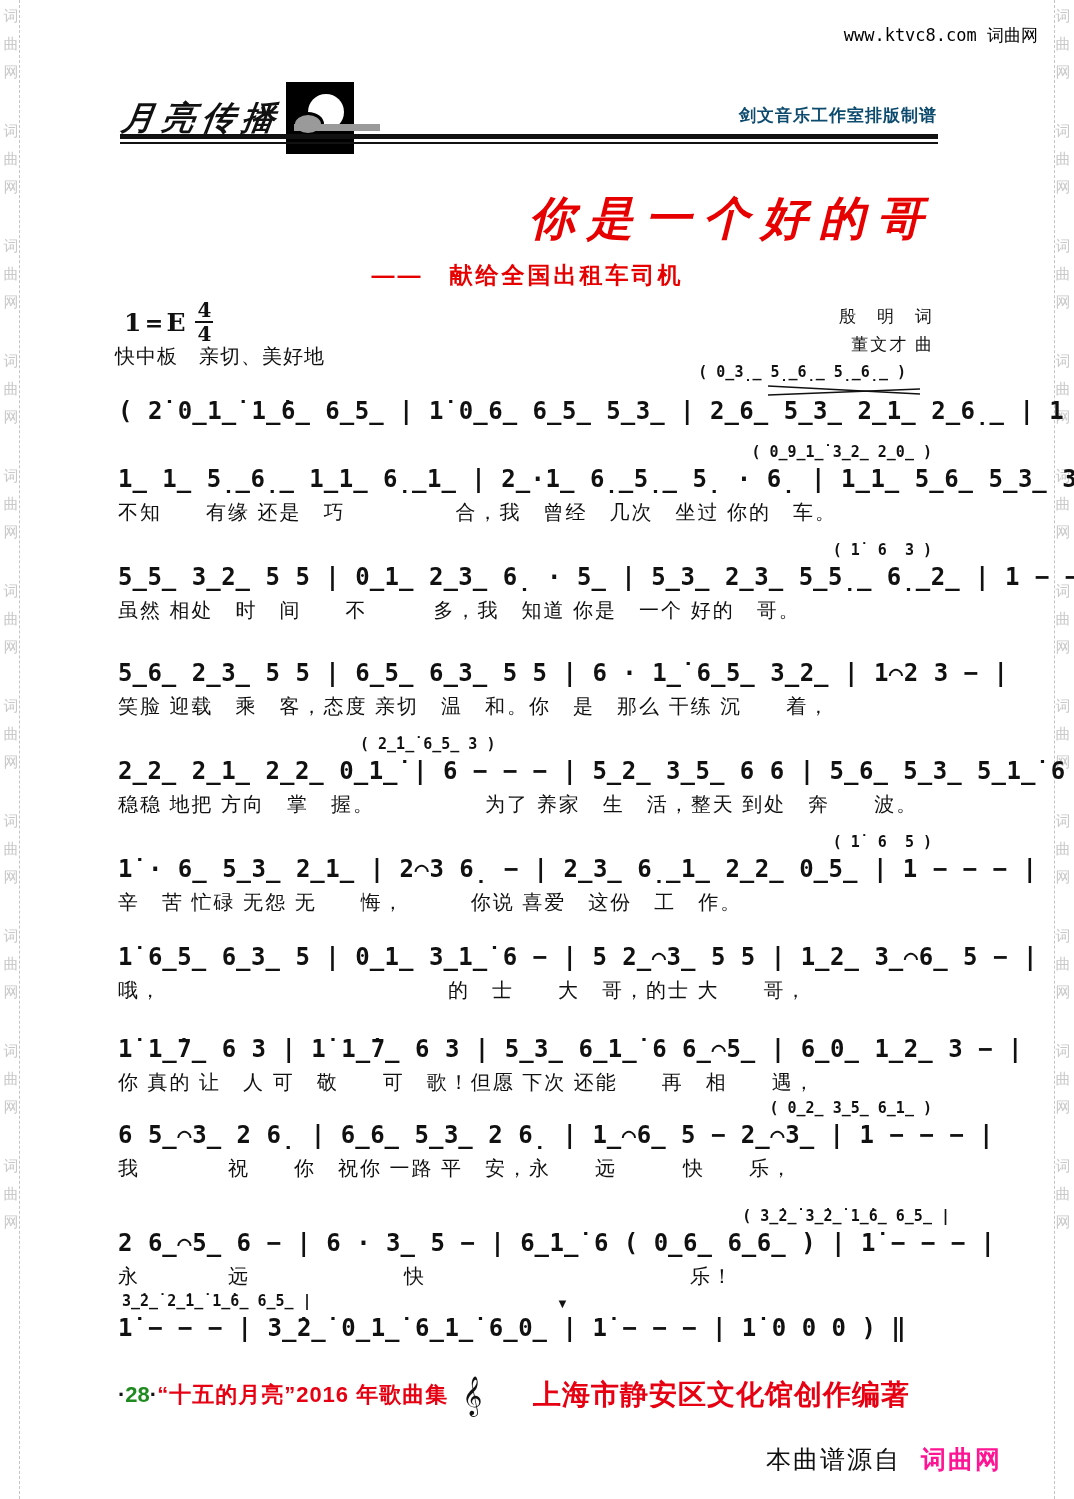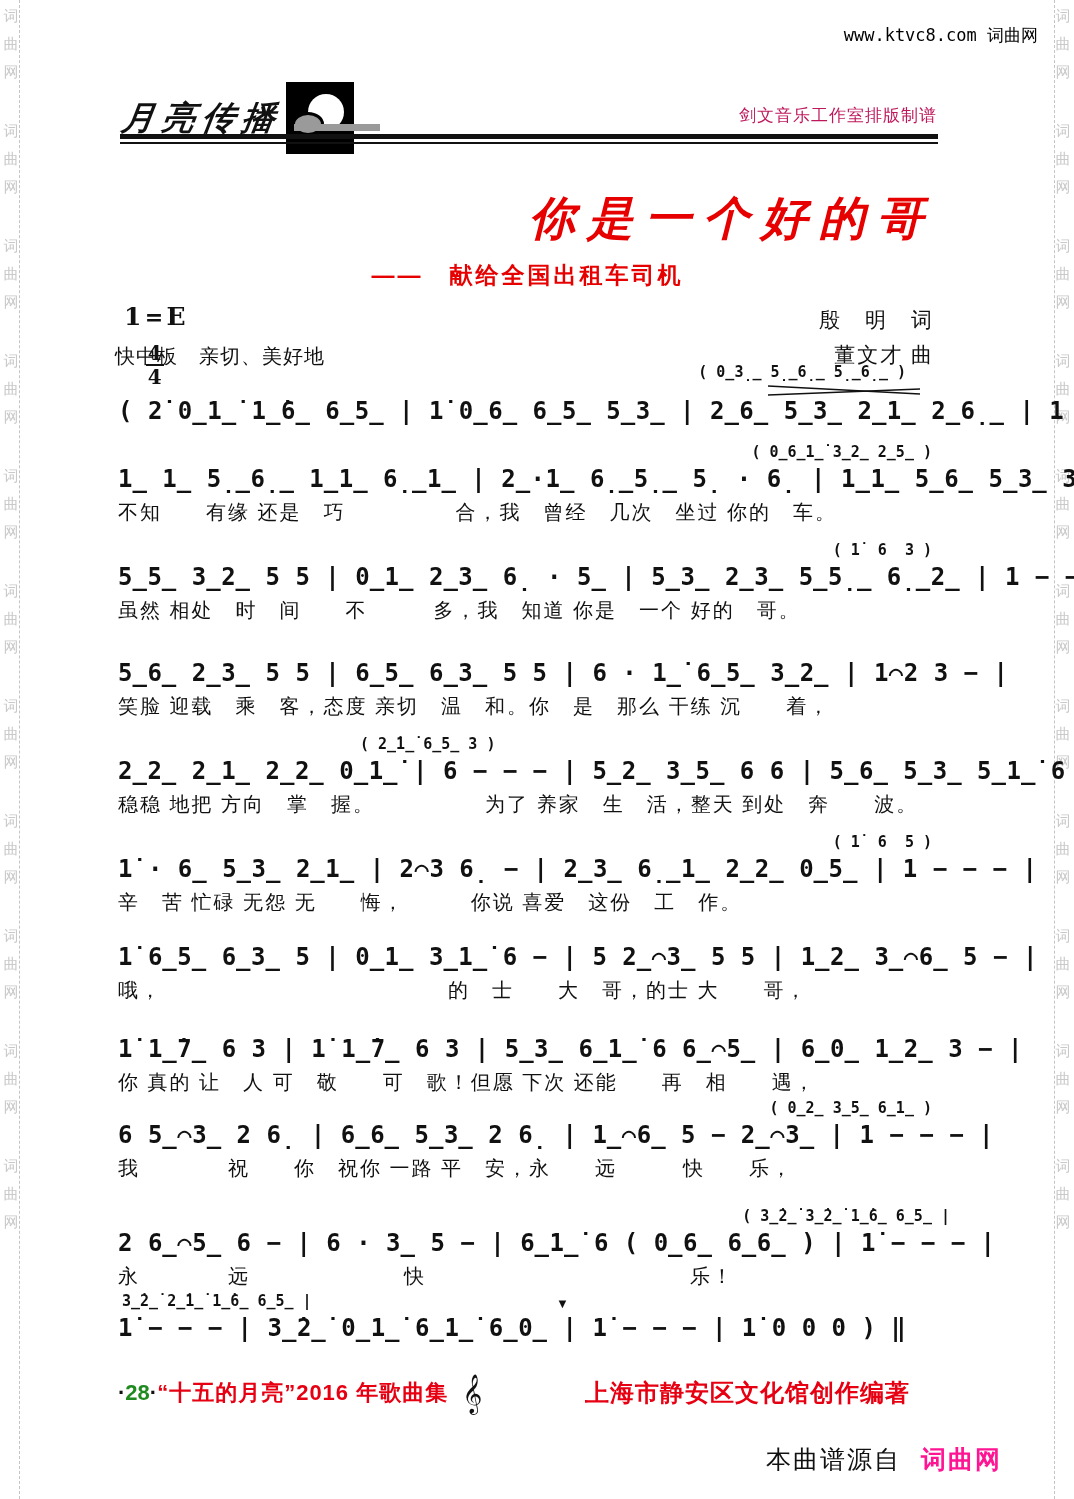--- a/index.html
+++ b/index.html
@@ -20,39 +20,39 @@
 
   .logo-row{position:absolute;top:82px;left:122px;width:815px;height:70px;}
   .logo-group{position:absolute;left:0;top:0;display:flex;align-items:center;}
   .logo-script{font-family:"DejaVu Serif",serif;font-style:italic;font-weight:bold;
                font-size:33px;letter-spacing:7px;transform:skewX(-8deg);}
   .logo-box{width:68px;height:72px;background:#000;position:relative;margin-left:4px;}
   .logo-moon{position:absolute;right:10px;top:12px;width:36px;height:36px;border-radius:50%;background:#fff;}
   .logo-bar{position:absolute;left:8px;top:42px;width:86px;height:7px;background:#9a9a9a;}
   .logo-swirl{position:absolute;left:6px;top:30px;width:26px;height:18px;border:3px solid #000;
               border-radius:50%;background:#9a9a9a;}
-  .studio{position:absolute;right:0;top:22px;color:#be185d;font-weight:normal;font-size:17px;letter-spacing:1px;}
+  .studio{position:absolute;right:0;top:22px;color:#0c4a6e;font-weight:bold;font-size:17px;letter-spacing:1px;}
 
   .double-rule{position:absolute;top:134px;left:120px;width:818px;height:3px;
                border-top:5px solid #111;border-bottom:2px solid #111;}
 
   .song-title{position:absolute;top:172px;left:120px;width:815px;text-align:right;
               font-family:"DejaVu Serif",serif;font-style:italic;font-weight:bold;
               font-size:46px;letter-spacing:12px;color:#e60000;margin-top:16px;}
   .dedication{position:absolute;top:260px;left:120px;width:815px;text-align:center;
               font-weight:bold;font-size:23px;letter-spacing:3px;color:#e60000;}
 
   .key-row{position:absolute;top:300px;left:124px;font-family:"DejaVu Serif",serif;
-           font-weight:bold;font-size:25px;display:flex;align-items:center;gap:10px;flex-direction:column;}
+           font-weight:bold;font-size:25px;display:flex;align-items:center;gap:10px;}
   .timesig{display:inline-flex;flex-direction:column;align-items:center;font-size:20px;line-height:1;}
   .timesig .top{border-bottom:2px solid #111;padding:0 2px 1px;}
   .timesig .bot{padding-top:1px;}
   .tempo{position:absolute;top:343px;left:115px;font-size:20px;letter-spacing:1px;}
 
-  .credits{position:absolute;top:303px;right:140px;text-align:right;font-size:21px;line-height:1.65;
+  .credits{position:absolute;top:303px;right:140px;text-align:right;font-size:17px;line-height:1.65;
            letter-spacing:2px;}
 
   .pickup{position:absolute;top:363px;right:168px;font-family:"DejaVu Sans Mono",monospace;
           font-weight:bold;font-size:15px;white-space:pre;}
   .hairpin{position:absolute;top:384px;right:152px;}
 
   
   .score{position:absolute;top:395px;left:118px;width:832px;}
   .system{position:absolute;left:0;width:100%;}
   .echo{font-family:"DejaVu Sans Mono",monospace;font-weight:bold;font-size:15px;
@@ -67,21 +67,21 @@
   .accent{position:absolute;left:438px;top:4px;font-size:13px;}
   .s1{top:2px;}  .s2{top:48px;} .s3{top:146px;} .s4{top:264px;} .s5{top:340px;}
   .s6{top:438px;} .s7{top:548px;} .s8{top:640px;} .s9{top:704px;} .s10{top:812px;} .s11{top:897px;}
 
   
   .footer-row{position:absolute;top:1376px;left:118px;width:820px;display:flex;align-items:center;}
   .page-no{font-weight:bold;font-size:22px;}
   .page-no .num{color:#1f8a1f;}
   .collection{color:#e60012;font-weight:bold;font-size:22px;letter-spacing:1px;}
   .clef{font-size:34px;margin-left:14px;line-height:1;}
-  .publisher{color:#e60012;font-weight:bold;font-size:24px;margin-left:auto;margin-right:28px;letter-spacing:1px;}
+  .publisher{color:#e60012;font-weight:bold;font-size:28px;margin-left:auto;margin-right:28px;letter-spacing:1px;}
 
   .source-row{position:absolute;top:1443px;right:72px;font-size:25px;letter-spacing:2px;display:flex;align-items:flex-end;}
   .source-site{color:#ff1493;font-weight:bold;margin-left:20px;}
 </style>
 </head>
 <body>
 
 <div class="page">
 
   <div class="margin-col margin-left">
@@ -238,21 +238,21 @@
     <line x1="2" y1="11" x2="154" y2="5" stroke="#111" stroke-width="1.5"></line>
   </svg>
 
   <div class="score">
 
     <div class="system s1">
       <div class="notes">( 2̇ 0̲1̲̇ 1̲̇6̲ 6̲5̲ | 1̇ 0̲6̲ 6̲5̲ 5̲3̲ | 2̲6̲ 5̲3̲ 2̲1̲ 2̲6̣̲ | 1 − − − ) |</div>
     </div>
 
     <div class="system s2">
-      <div class="echo pos-right">( 0̲6̲1̲̇ 3̲2̲ 2̲5̲ )</div>
+      <div class="echo pos-right">( 0̲9̲1̲̇ 3̲2̲ 2̲0̲ )</div>
       <div class="notes">1̲ 1̲ 5̣̲6̣̲ 1̲1̲ 6̣̲1̲ | 2̲·1̲ 6̣̲5̣̲ 5̣ · 6̣ | 1̲1̲ 5̲6̲ 5̲3̲ 3̲2̲ | 2 − − − |</div>
       <div class="lyrics">不知　　有缘 还是　巧　　　　　合，我　曾经　几次　坐过 你的　车。</div>
     </div>
 
     <div class="system s3">
       <div class="echo pos-right">( 1̇  6  3 )</div>
       <div class="notes">5̲5̲ 3̲2̲ 5 5 | 0̲1̲ 2̲3̲ 6̣ · 5̲ | 5̲3̲ 2̲3̲ 5̲5̣̲ 6̣̲2̲ | 1 − − − |</div>
       <div class="lyrics">虽然 相处　时　间　　不　　　多，我　知道 你是　一个 好的　哥。</div>
     </div>
 

